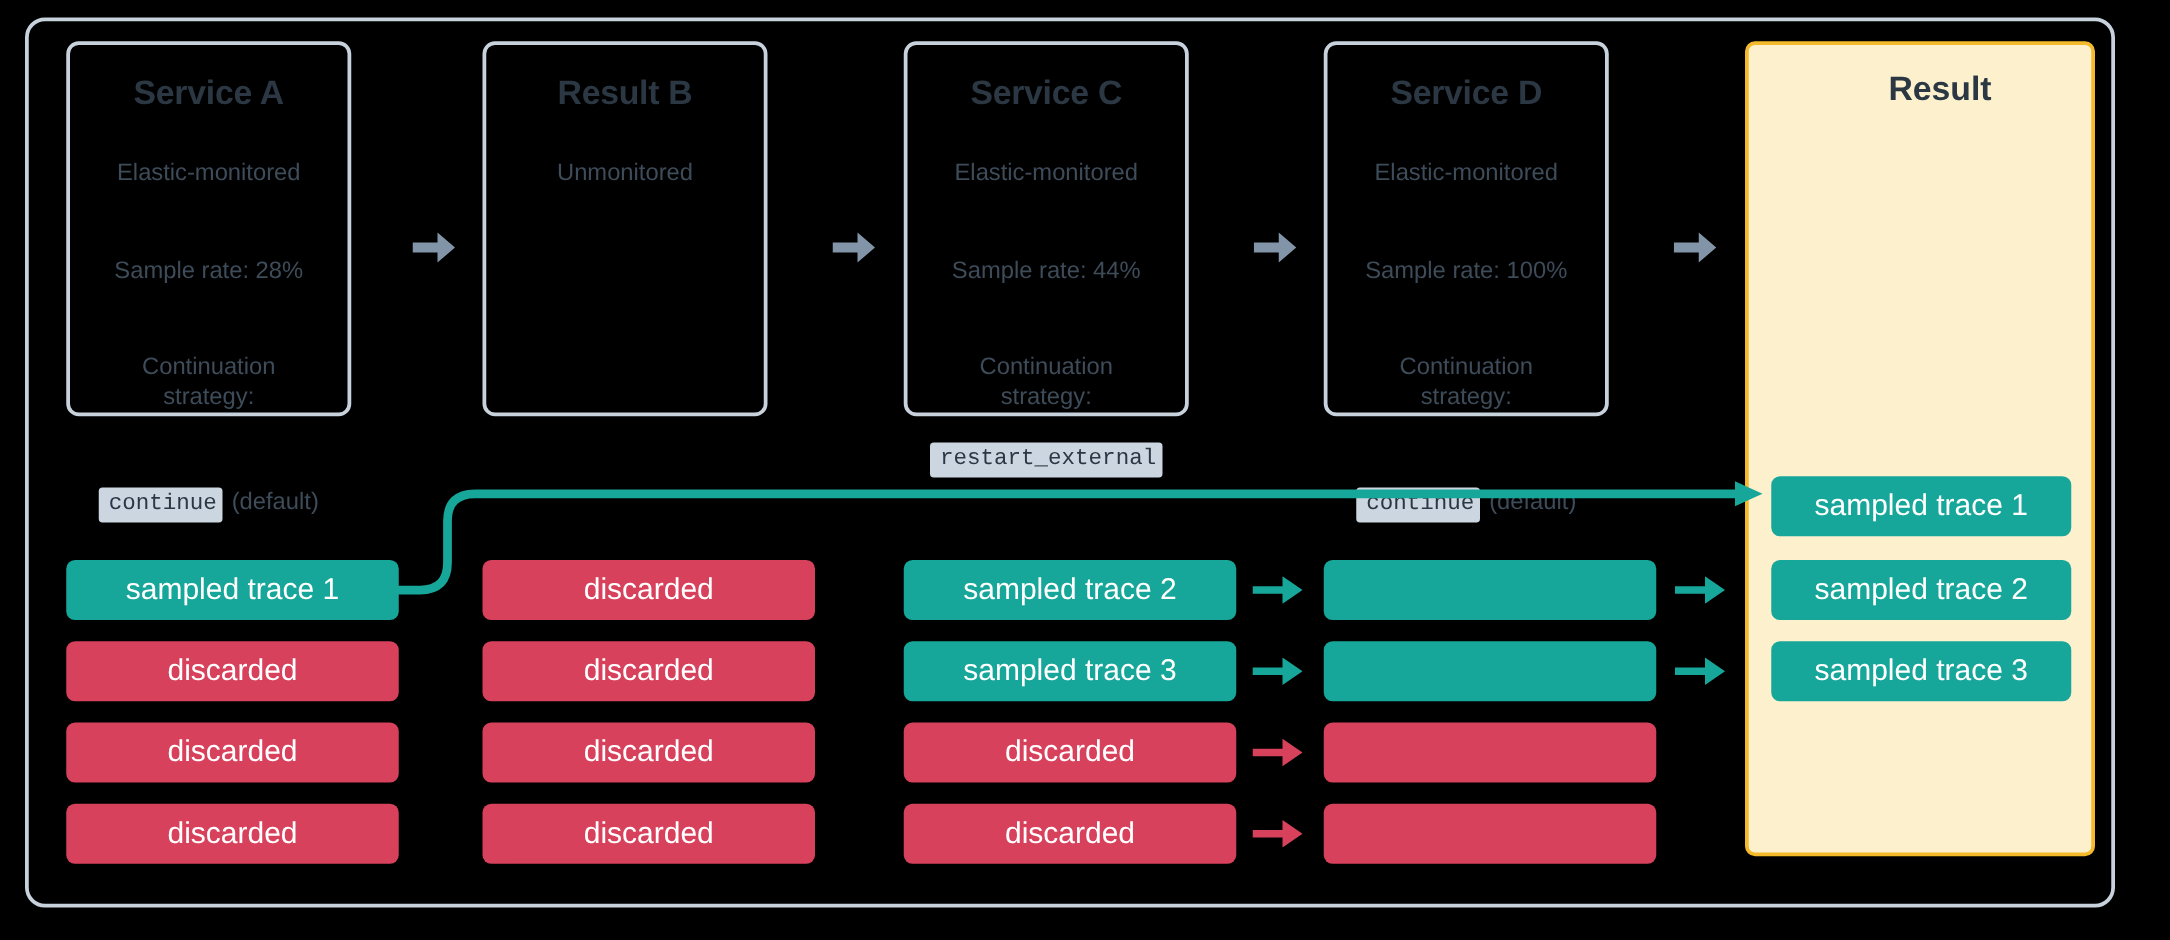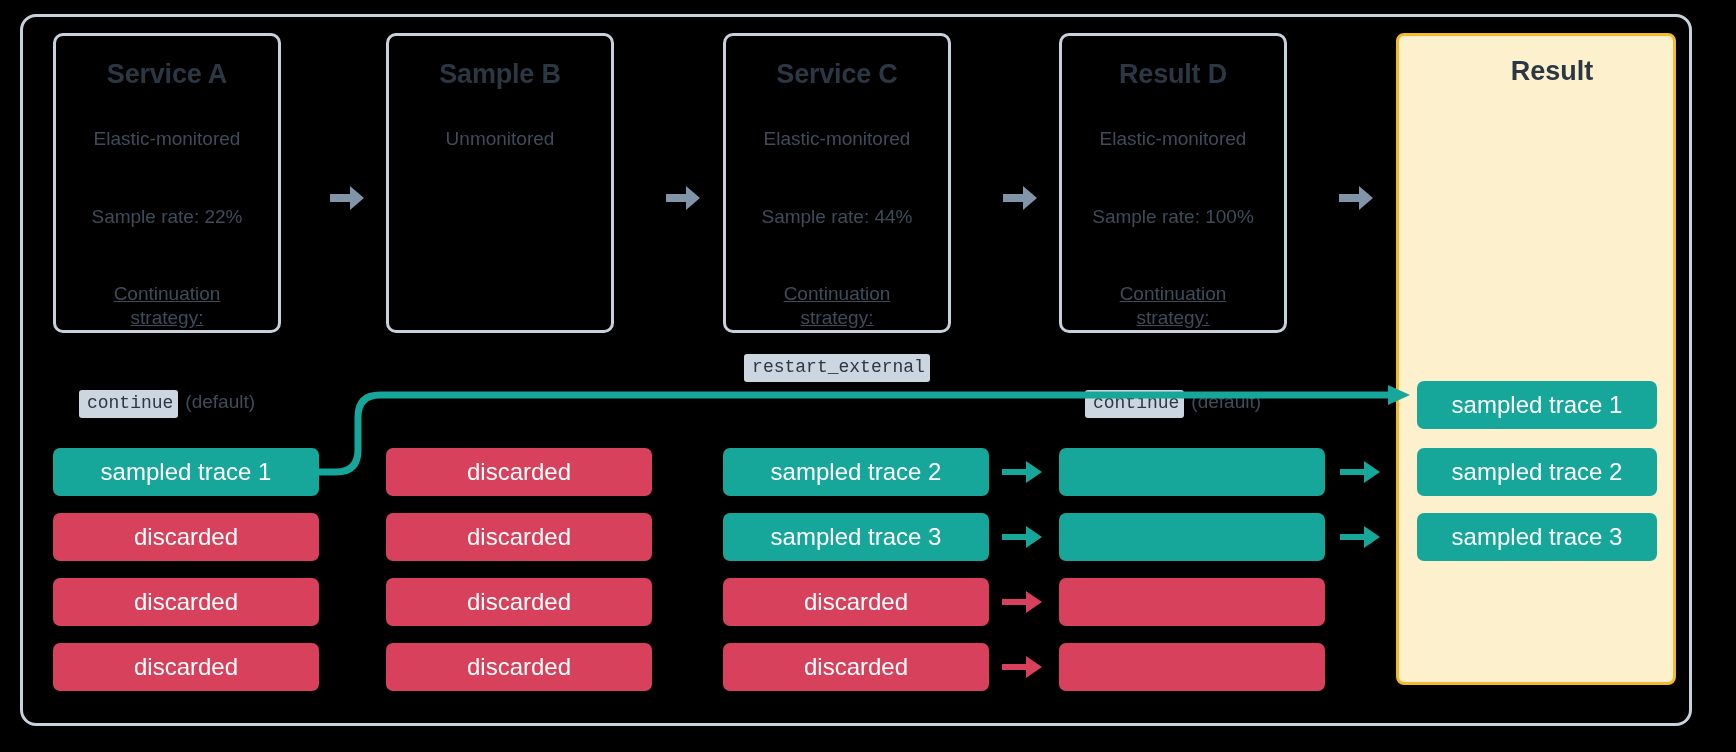--- a/index.html
+++ b/index.html
@@ -62,21 +62,20 @@
     margin-top: 36px;
     font-size: 19px;
     color: #3e4c5a;
   }
   .svc-strat-label {
     margin-top: 34px;
     font-size: 19px;
     color: #3e4c5a;
     text-align: center;
     line-height: 1.28;
-    text-decoration: underline;
   }
   .svc-strat-row {
     margin-top: 4px;
     display: flex;
     align-items: baseline;
     justify-content: center;
     gap: 7px;
     white-space: nowrap;
   }
   .code-chip {
@@ -158,45 +157,45 @@
 </head>
 <body>
 
 <div id="stage">
 
   <div id="outer-frame"></div>
 
   <div class="service-card" style="left:53px;">
     <div class="svc-title">Service A</div>
     <div class="svc-sub">Elastic-monitored</div>
-    <div class="svc-rate">Sample rate: 22%</div>
+    <div class="svc-rate">Sample rate: 28%</div>
     <div class="svc-strat-label">Continuation<br>strategy:</div>
     <div class="svc-strat-row">
       <span class="code-chip">continue</span>
       <span class="code-note">(default)</span>
     </div>
   </div>
 
   <div class="service-card" style="left:386px;">
-    <div class="svc-title">Sample B</div>
+    <div class="svc-title">Result B</div>
     <div class="svc-sub">Unmonitored</div>
   </div>
 
   <div class="service-card" style="left:723px;align-items:center;">
     <div class="svc-title">Service C</div>
     <div class="svc-sub">Elastic-monitored</div>
     <div class="svc-rate">Sample rate: 44%</div>
     <div class="svc-strat-label">Continuation<br>strategy:</div>
     <div class="svc-strat-row">
       <span class="code-chip">restart_external</span>
     </div>
   </div>
 
   <div class="service-card" style="left:1059px;">
-    <div class="svc-title">Result D</div>
+    <div class="svc-title">Service D</div>
     <div class="svc-sub">Elastic-monitored</div>
     <div class="svc-rate">Sample rate: 100%</div>
     <div class="svc-strat-label">Continuation<br>strategy:</div>
     <div class="svc-strat-row">
       <span class="code-chip">continue</span>
       <span class="code-note">(default)</span>
     </div>
   </div>
 
   <div id="result-card"></div>

